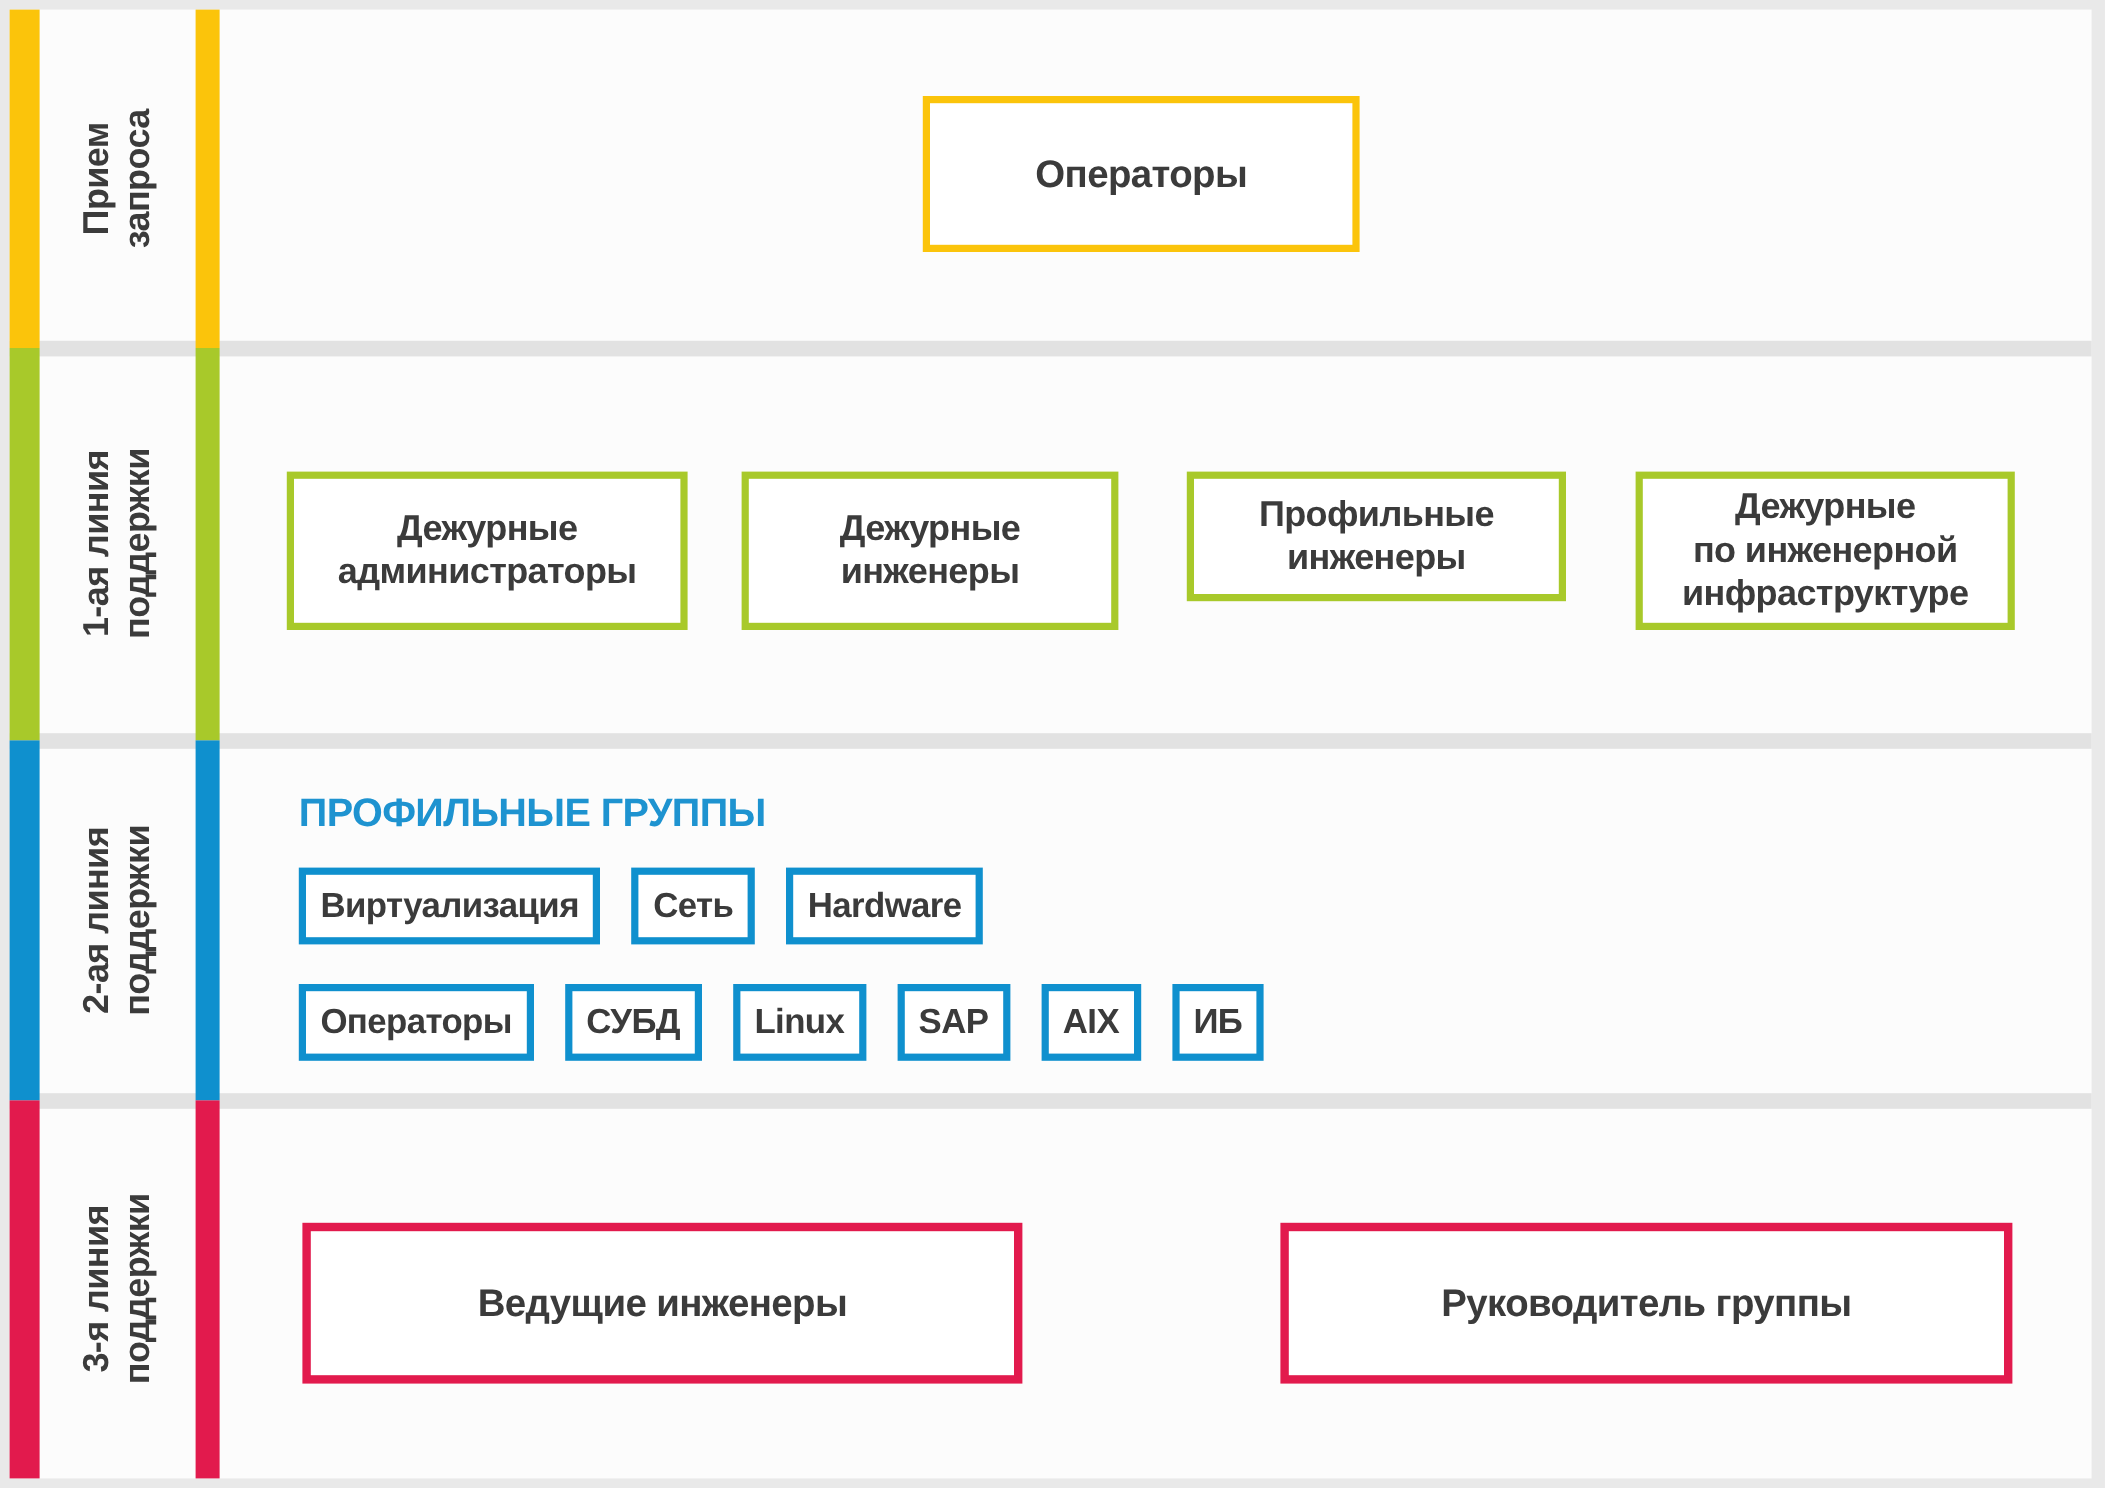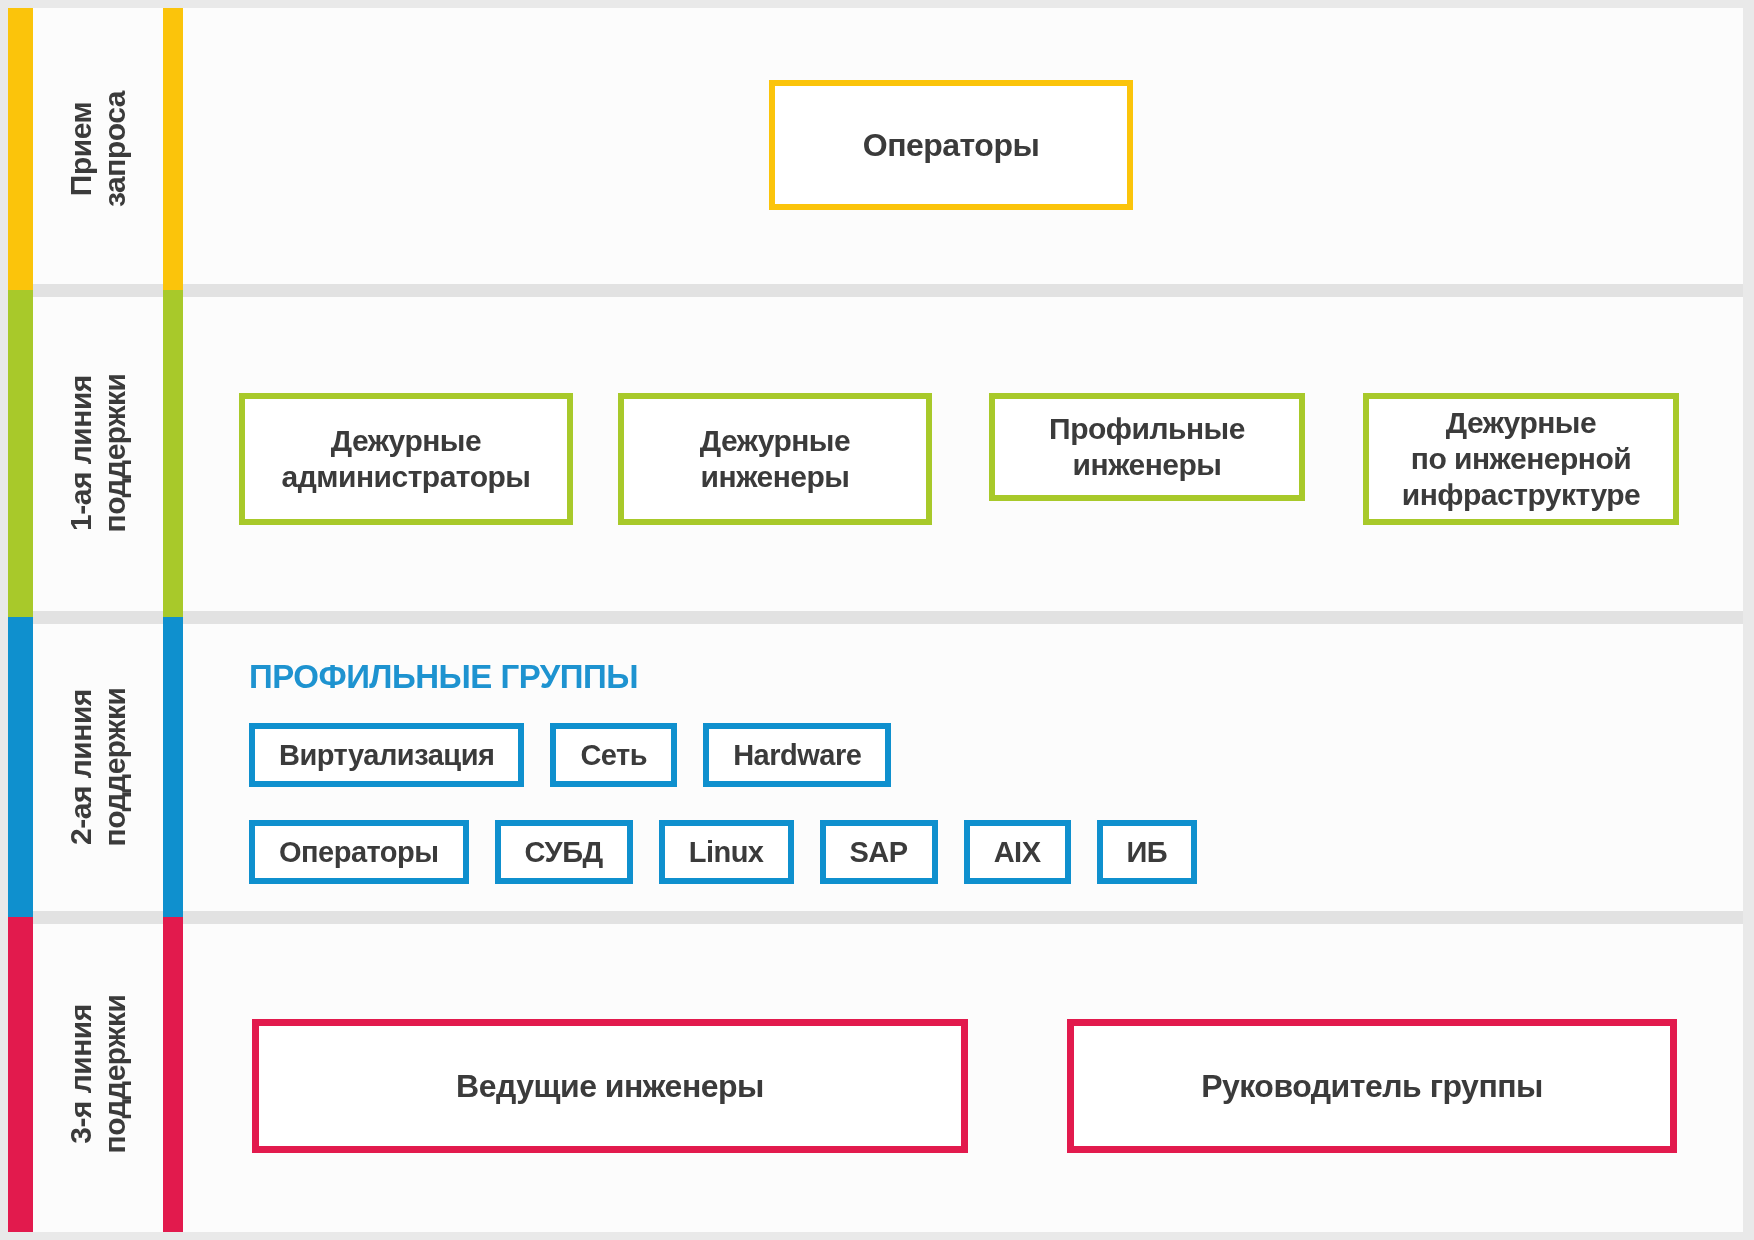--- a/index.html
+++ b/index.html
@@ -63,21 +63,21 @@
     color:var(--heading-blue);
     text-align:center;
   }
   .chip-row{
     position:absolute;left:249px;
     display:flex;gap:26px;align-items:stretch;
   }
   .chip{
     height:64px;border:6px solid var(--blue);background:var(--box-bg);
     display:flex;align-items:center;justify-content:center;
-    padding:0 24px;font-weight:bold;font-size:29px;
+    padding:0 12px;font-weight:bold;font-size:29px;
     letter-spacing:-0.5px;white-space:nowrap;color:var(--text-dark);
   }
 </style>
 </head>
 <body>
 
 <div class="canvas">
 
   <div class="sheet"></div>
 
@@ -126,16 +126,16 @@
 
   <div class="chip-row" style="top:820px">
     <div class="chip">Операторы</div>
     <div class="chip">СУБД</div>
     <div class="chip">Linux</div>
     <div class="chip">SAP</div>
     <div class="chip">AIX</div>
     <div class="chip">ИБ</div>
   </div>
 
-  <div class="box b-red" style="left:252px;top:1019px;width:716px;height:134px">Ведущие инженеры</div>
+  <div class="box b-red" style="left:252px;top:1019px;width:600px;height:134px">Ведущие инженеры</div>
   <div class="box b-red" style="left:1067px;top:1019px;width:610px;height:134px">Руководитель группы</div>
 
 </div>
 
 </body></html>

